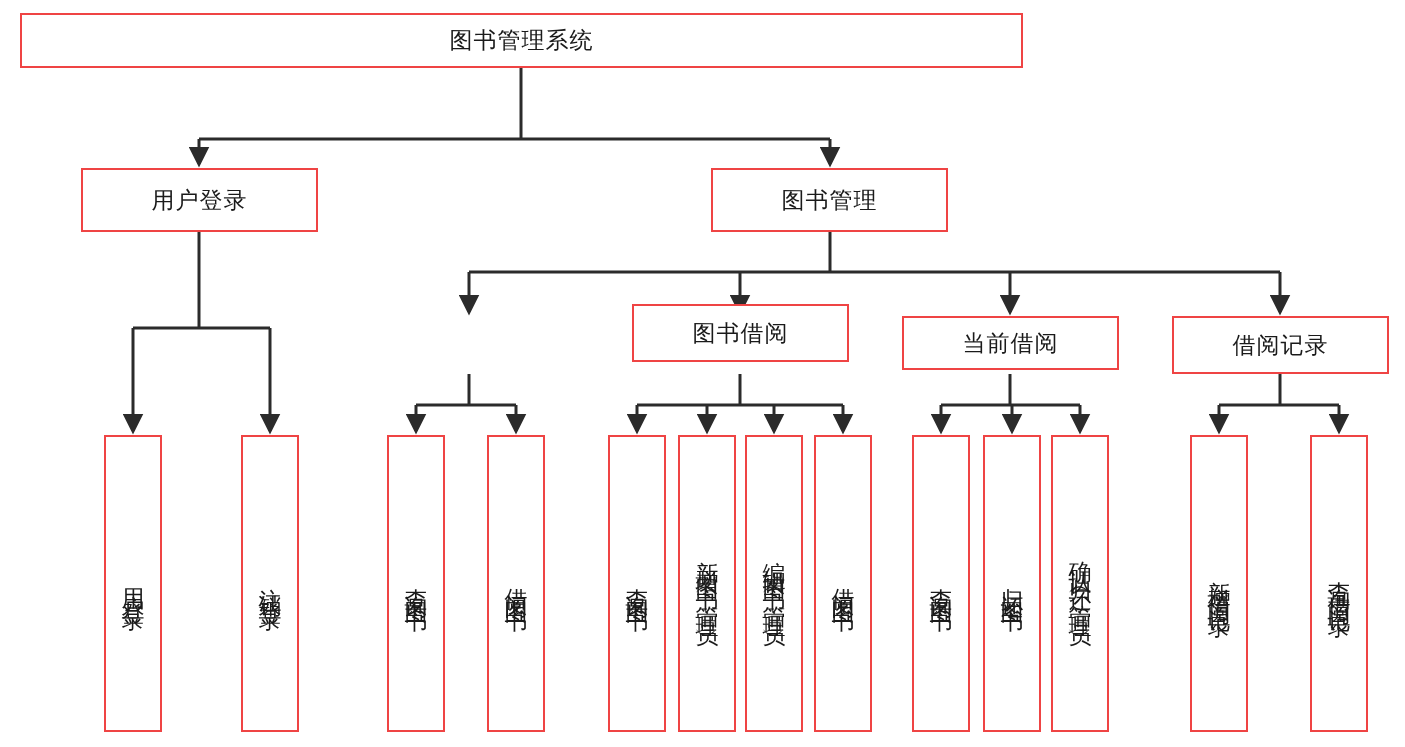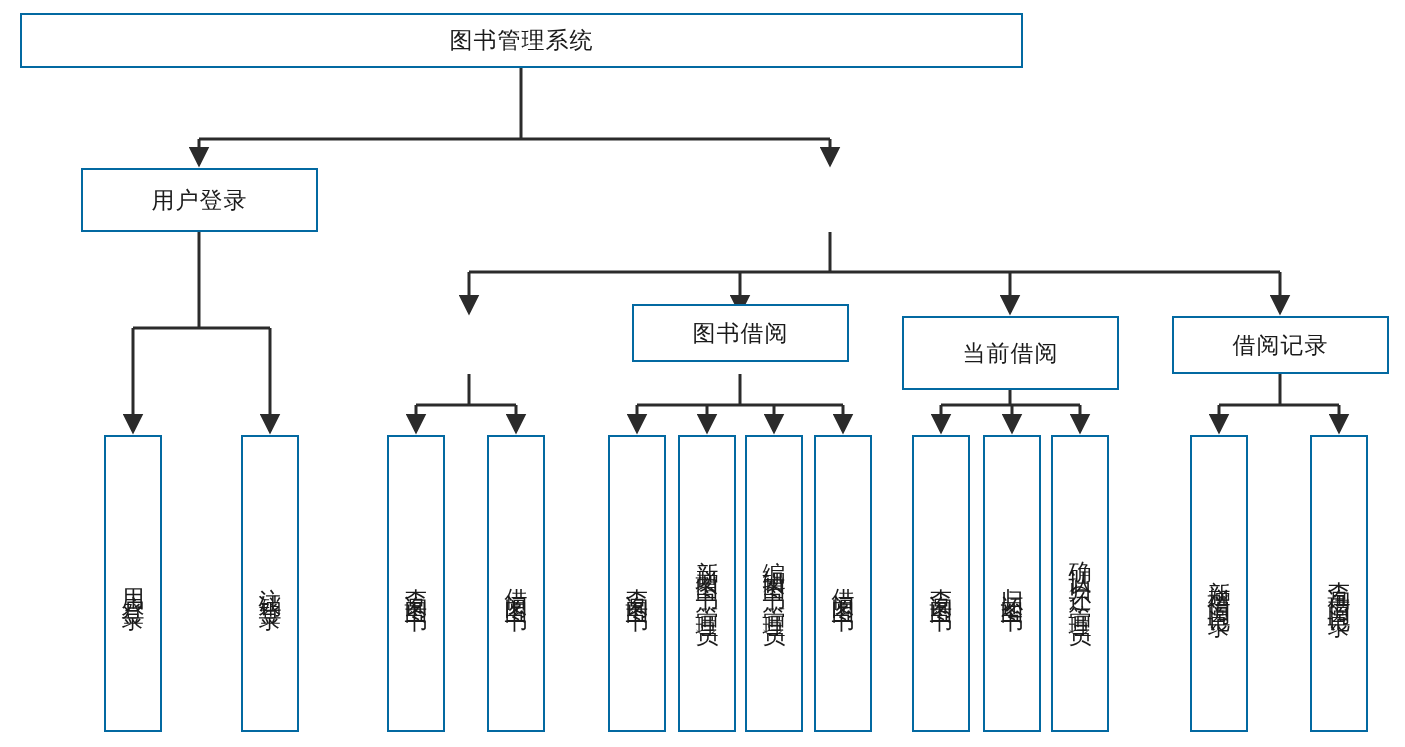--- a/index.html
+++ b/index.html
@@ -20,21 +20,21 @@
   #connector-layer {
     position: absolute;
     left: 0;
     top: 0;
     width: 1405px;
     height: 747px;
   }
   .node {
     position: absolute;
     box-sizing: border-box;
-    border: 2px solid #0369a1;
+    border: 2px solid #ef4444;
     background: #ffffff;
     display: flex;
     align-items: center;
     justify-content: center;
     color: #1a1a1a;
   }
   .node-h {
     font-size: 23px;
     letter-spacing: 1px;
     white-space: nowrap;
@@ -117,25 +117,28 @@
     </g>
   </svg>
 
   <div class="node node-h" style="left: 20px; top: 13px; width: 1003px; height: 55px;">
     <span>图书管理系统</span>
   </div>
 
   <div class="node node-h" style="left: 81px; top: 168px; width: 237px; height: 64px;">
     <span>用户登录</span>
   </div>
+  <div class="node node-h" style="left: 711px; top: 168px; width: 237px; height: 64px;">
+    <span>图书管理</span>
+  </div>
 
   <div class="node node-h" style="left: 632px; top: 304px; width: 217px; height: 58px;">
     <span>图书借阅</span>
   </div>
-  <div class="node node-h" style="left: 902px; top: 316px; width: 217px; height: 74px;">
+  <div class="node node-h" style="left: 902px; top: 316px; width: 217px; height: 54px;">
     <span>当前借阅</span>
   </div>
   <div class="node node-h" style="left: 1172px; top: 316px; width: 217px; height: 58px; justify-content: center;">
     <span>借阅记录</span>
   </div>
 
   <div class="node node-v" style="left: 104px; top: 435px; width: 58px; height: 297px;">
     <span class="vtext">用户登录</span>
   </div>
   <div class="node node-v" style="left: 241px; top: 435px; width: 58px; height: 297px;">

